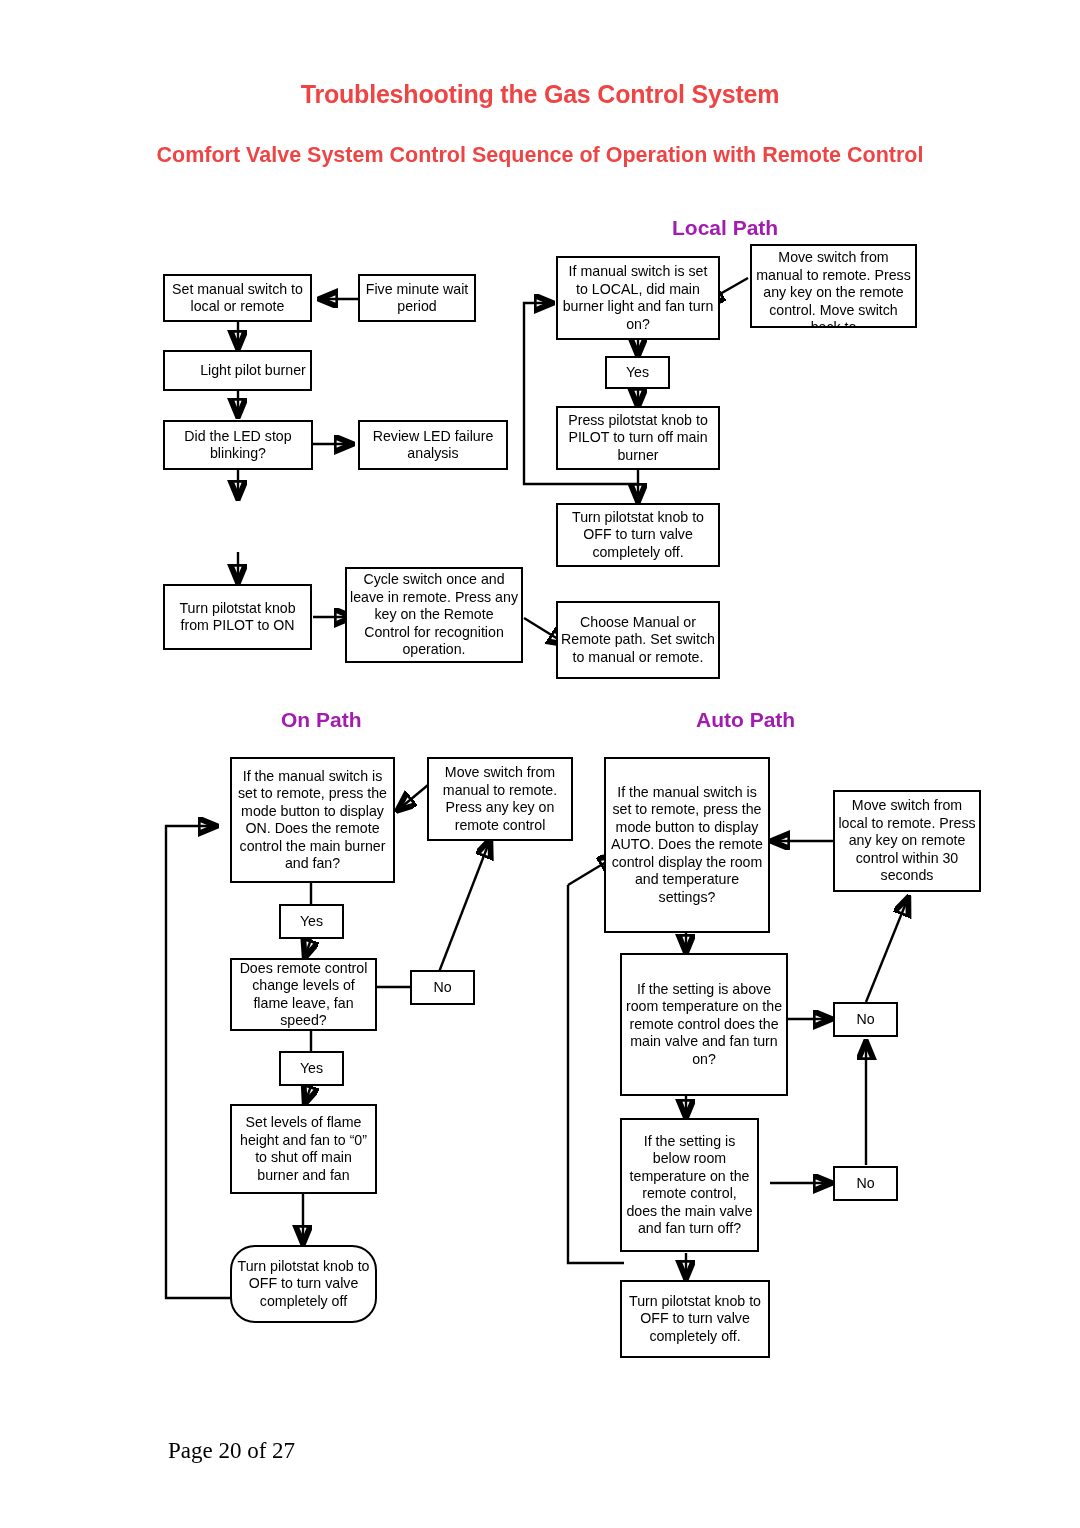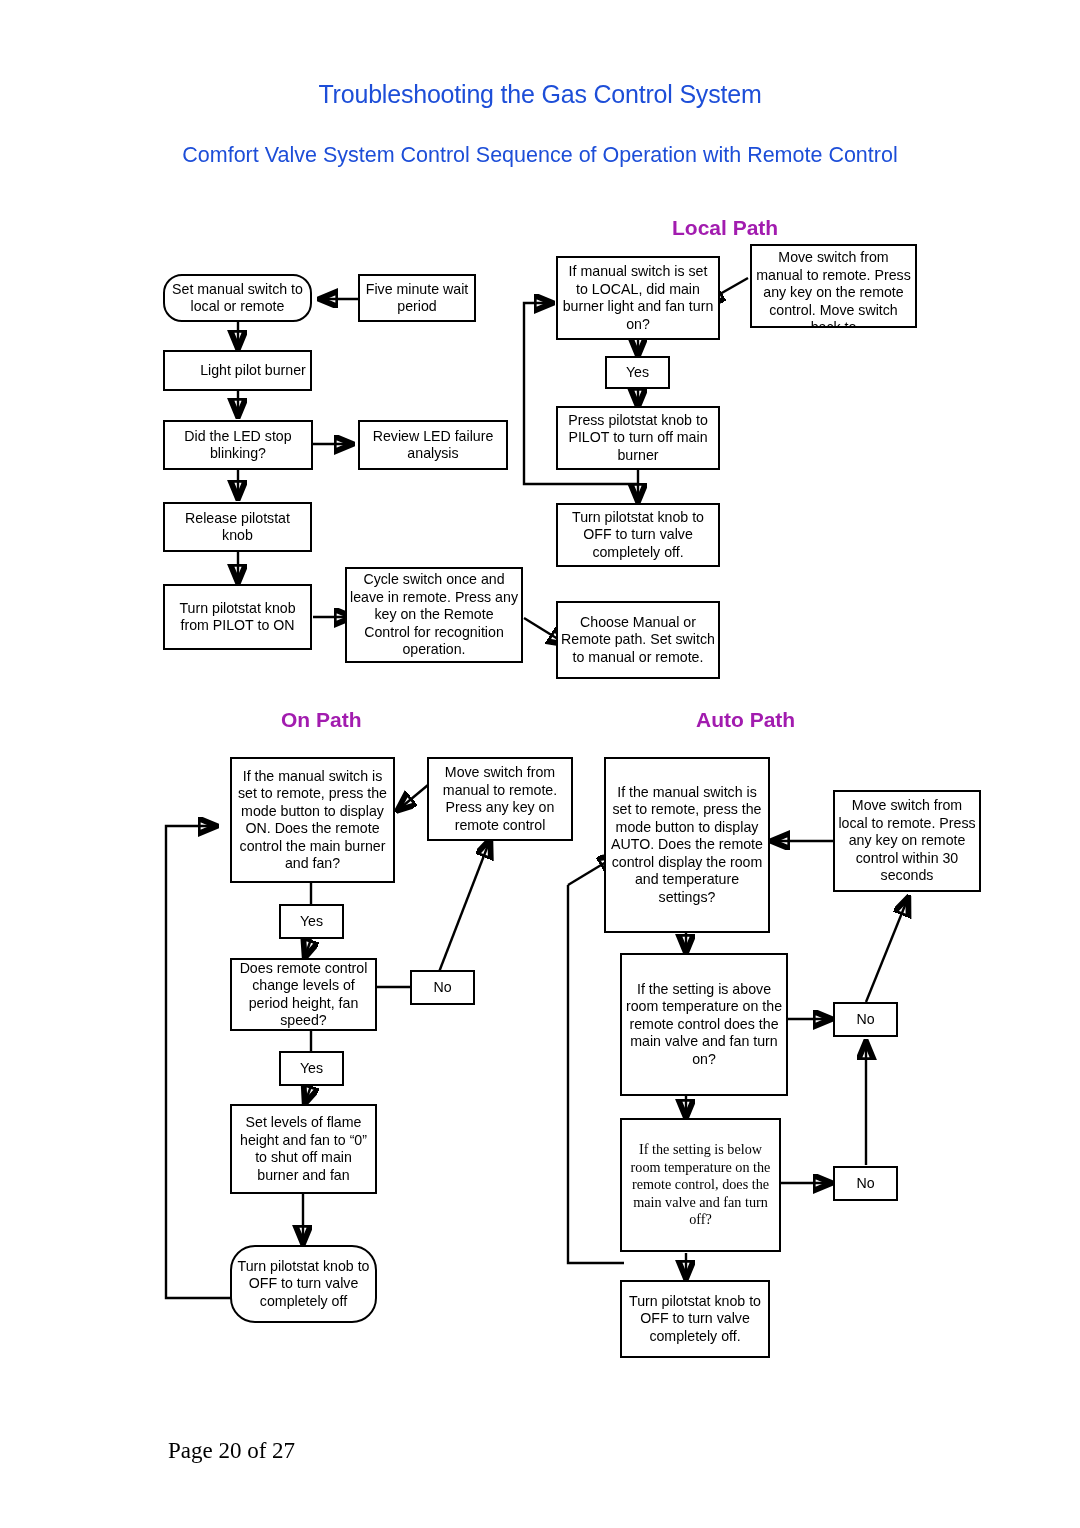--- a/index.html
+++ b/index.html
@@ -17,22 +17,22 @@
   }
   #page {
     position: absolute;
     left: 0; top: 0;
     width: 1080px;
     height: 1528px;
   }
   .title {
     position: absolute;
     text-align: center;
-    font-weight: normal;
-    color: #1d4ed8;
+    font-weight: bold;
+    color: #ef4444;
   }
   #doc-title {
     left: 130px; top: 80px; width: 820px;
     font-size: 25px;
     letter-spacing: -0.2px;
   }
   #doc-subtitle {
     left: 150px; top: 140px; width: 780px;
     font-size: 21.5px;
     line-height: 30px;
@@ -160,43 +160,40 @@
     <line x1="770" y1="1183" x2="831" y2="1183" marker-end="url(#ah)"></line>
 
     <line x1="866" y1="1165" x2="866" y2="1042" marker-end="url(#ah)"></line>
 
     <line x1="686" y1="1253" x2="686" y2="1278" marker-end="url(#ah)"></line>
 
     <polyline points="624,1263 568,1263 568,885"></polyline>
     <line x1="568" y1="885" x2="616" y2="856" marker-end="url(#ah)"></line>
   </svg>
 
-  <div class="node" style="left:163px; top:274px; width:149px; height:48px;border-radius:19px;">
+  <div class="node" style="left:163px; top:274px; width:149px; height:48px;">
     <span class="txt">Set manual switch to local or remote</span>
     </div>
 
   <div class="node" style="left:358px; top:274px; width:118px; height:48px;">
     <span class="txt">Five minute wait period</span>
     </div>
 
   <div class="node" style="left:163px; top:350px; width:149px; height:41px;padding-left:34px;">
     <span class="txt">Light pilot burner</span>
     </div>
 
   <div class="node" style="left:163px; top:420px; width:150px; height:50px;">
     <span class="txt">Did the LED stop blinking?</span>
     </div>
 
   <div class="node" style="left:358px; top:420px; width:150px; height:50px;">
     <span class="txt">Review LED failure analysis</span>
     </div>
 
-  <div class="node" style="left:163px; top:502px; width:149px; height:50px;">
-    <span class="txt">Release pilotstat knob</span>
-    </div>
 
   <div class="node" style="left:163px; top:584px; width:149px; height:66px;">
     <span class="txt">Turn pilotstat knob from PILOT to ON</span>
     </div>
 
   <div class="node" style="left:345px; top:567px; width:178px; height:96px;">
     <span class="txt">Cycle switch once and leave in remote. Press any key on the Remote Control for recognition operation.</span>
     </div>
 
   <div class="node" style="left:556px; top:256px; width:164px; height:84px;">
@@ -229,21 +226,21 @@
 
   <div class="node" style="left:427px; top:757px; width:146px; height:84px;">
     <span class="txt">Move switch from manual to remote. Press any key on remote control</span>
     </div>
 
   <div class="node" style="left:279px; top:904px; width:65px; height:35px;">
     <span class="txt">Yes</span>
     </div>
 
   <div class="node" style="left:230px; top:958px; width:147px; height:73px;">
-    <span class="txt">Does remote control change levels of period height, fan speed?</span>
+    <span class="txt">Does remote control change levels of flame leave, fan speed?</span>
     </div>
 
   <div class="node" style="left:410px; top:970px; width:65px; height:35px;">
     <span class="txt">No</span>
     </div>
 
   <div class="node" style="left:279px; top:1051px; width:65px; height:35px;">
     <span class="txt">Yes</span>
     </div>
 
@@ -264,21 +261,21 @@
     </div>
 
   <div class="node" style="left:620px; top:953px; width:168px; height:143px;">
     <span class="txt">If the setting is above room temperature on the remote control does the main valve and fan turn on?</span>
     </div>
 
   <div class="node" style="left:833px; top:1002px; width:65px; height:35px;">
     <span class="txt">No</span>
     </div>
 
-  <div class="node" style="left:620px; top:1118px; width:161px; height:134px;font-family:Liberation Serif, serif;">
+  <div class="node" style="left:620px; top:1118px; width:139px; height:134px;">
     <span class="txt">If the setting is below room temperature on the remote control, does the main valve and fan turn off?</span>
     </div>
 
   <div class="node" style="left:833px; top:1166px; width:65px; height:35px;">
     <span class="txt">No</span>
     </div>
 
   <div class="node" style="left:620px; top:1280px; width:150px; height:78px;">
     <span class="txt">Turn pilotstat knob to OFF to turn valve completely off.</span>
     </div>

